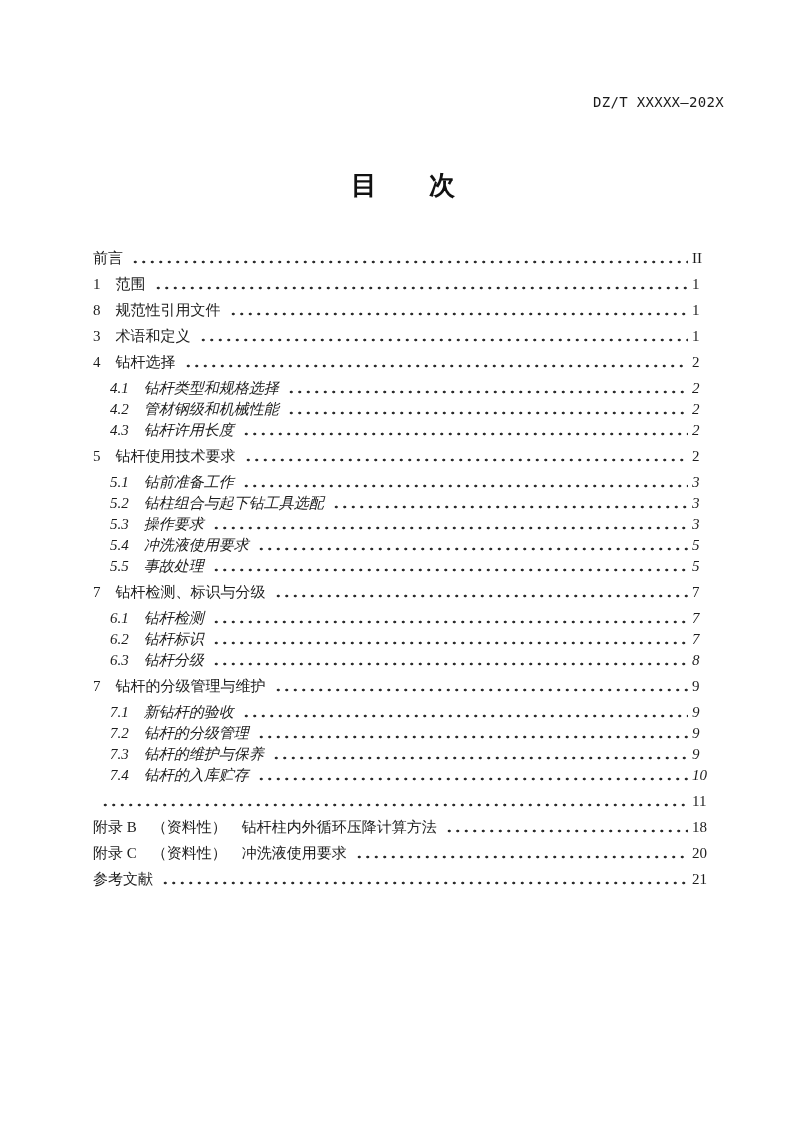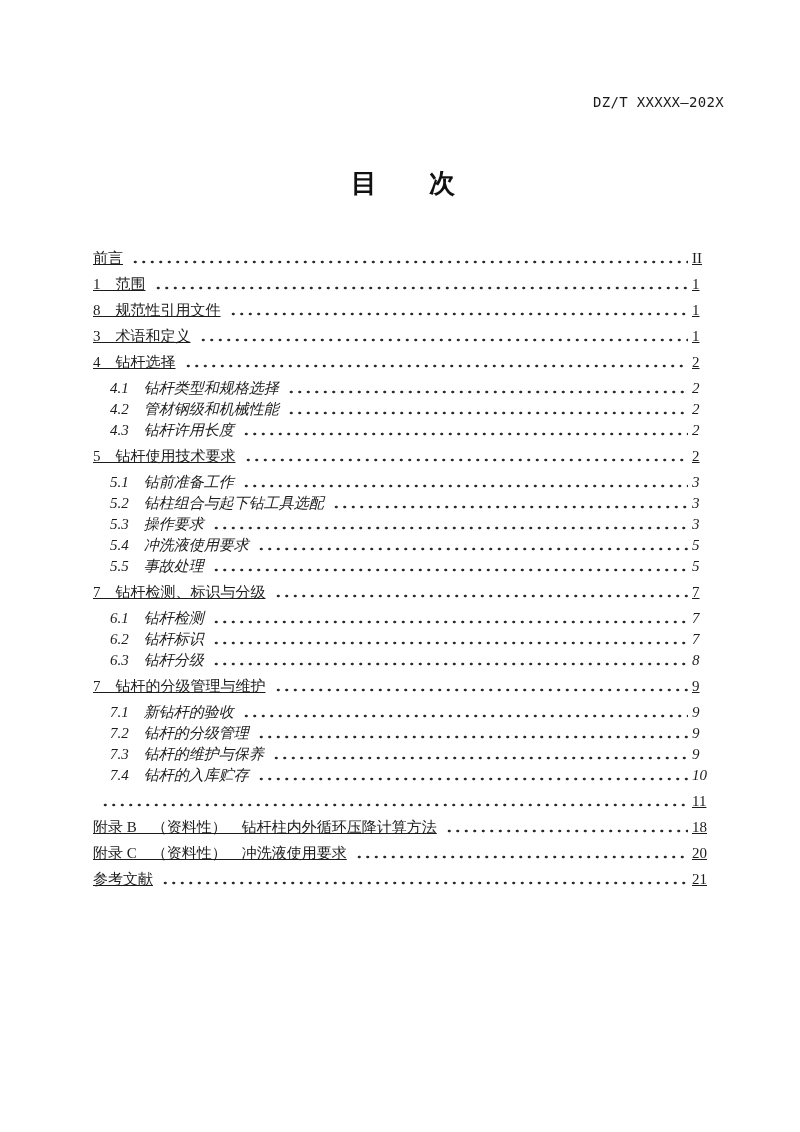--- a/index.html
+++ b/index.html
@@ -29,21 +29,21 @@
     letter-spacing: 0.3px;
     color: #1a1a1a;
   }
   .doc-title {
     position: absolute;
     top: 169px;
     left: 93px;
     width: 620px;
     margin: 0;
     text-align: center;
-    font-family: Liberation Mono, monospace;
+    font-family: Liberation Sans, sans-serif;
     font-size: 26px;
     font-weight: bold;
     line-height: 1.3;
     color: #111111;
     white-space: pre;
   }
   .toc {
     position: absolute;
     top: 243px;
     left: 93px;
@@ -51,21 +51,20 @@
     font-size: 15px;
   }
   .row {
     display: flex;
     align-items: baseline;
     line-height: 21px;
   }
   .row.major {
     margin-top: 5px;
     margin-bottom: 5px;
-    text-decoration: underline;
   }
   .row.sub {
     padding-left: 17px;
     font-style: italic;
   }
   .t {
     white-space: pre;
     flex-shrink: 0;
   }
   .leader {

